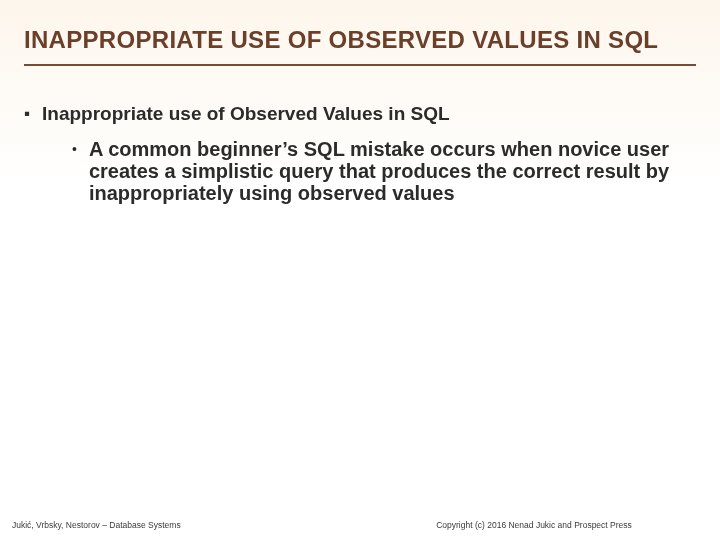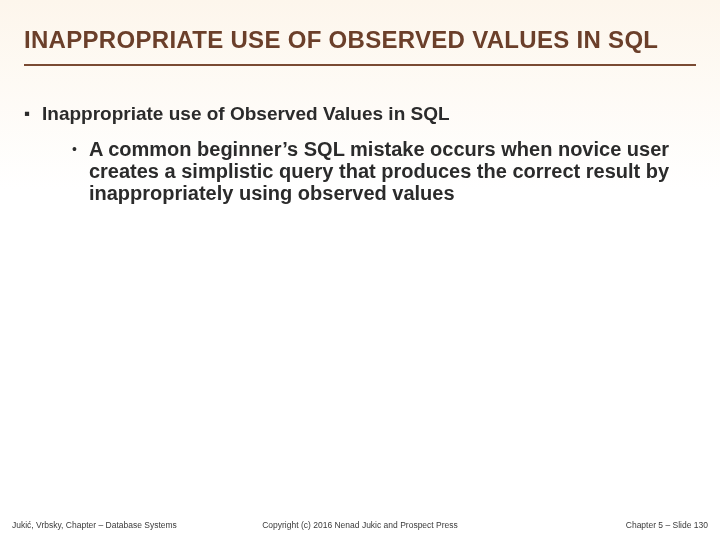--- a/index.html
+++ b/index.html
@@ -102,18 +102,17 @@
     </div>
 
     <div class="bullet-2">
       <span class="marker">•</span>
       <span class="text">A common beginner’s SQL mistake occurs when novice user creates a simplistic query that produces the correct result by inappropriately using observed values</span>
     </div>
 
   </div>
 
   <div class="footer">
-    <div class="left">Jukić, Vrbsky, Chapter – Database Systems</div>
+    <div class="left">Jukić, Vrbsky, Nestorov – Database Systems</div>
     <div class="center">Copyright (c) 2016 Nenad Jukic and Prospect Press</div>
-    <div class="right">Chapter 5 – Slide 130</div>
   </div>
 
 </div>
 
 </body></html>

